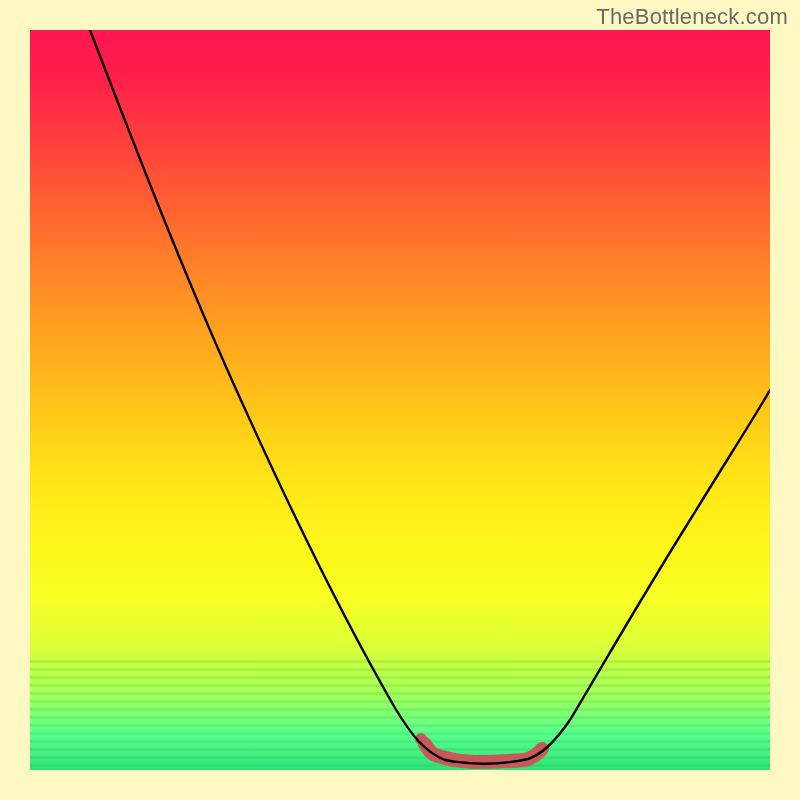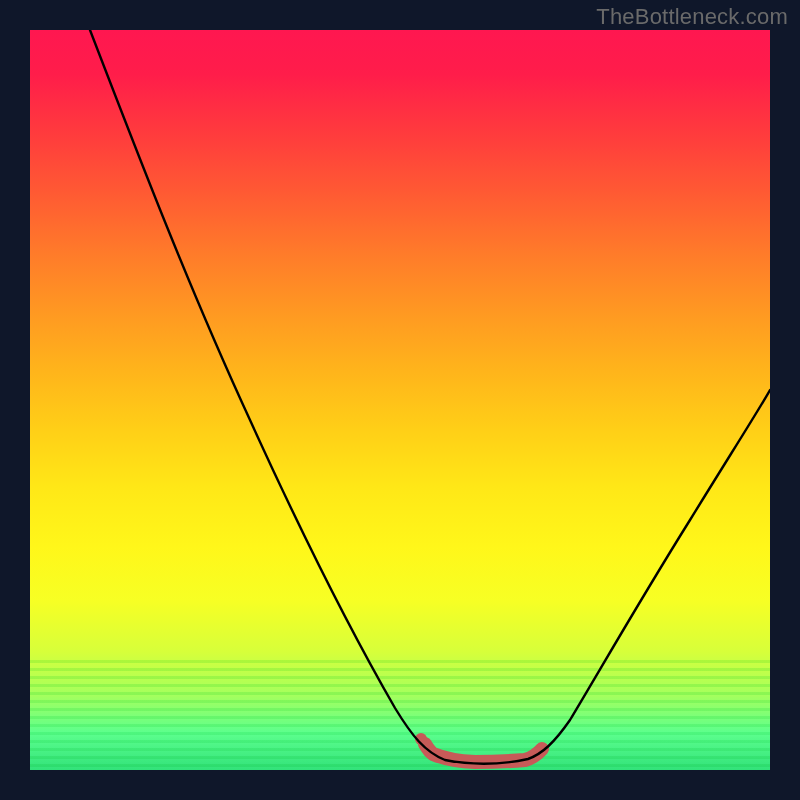--- a/index.html
+++ b/index.html
@@ -8,21 +8,21 @@
     width: 800px;
     height: 800px;
     background: #000;
     overflow: hidden;
     font-family: Arial, Helvetica, sans-serif;
   }
   .frame {
     position: relative;
     width: 800px;
     height: 800px;
-    background: #0f172a;
+    background: #fef9c3;
   }
   .watermark {
     position: absolute;
     top: 4px;
     right: 12px;
     color: #6a6a6a;
     font-size: 22px;
     letter-spacing: 0.2px;
     z-index: 10;
   }

